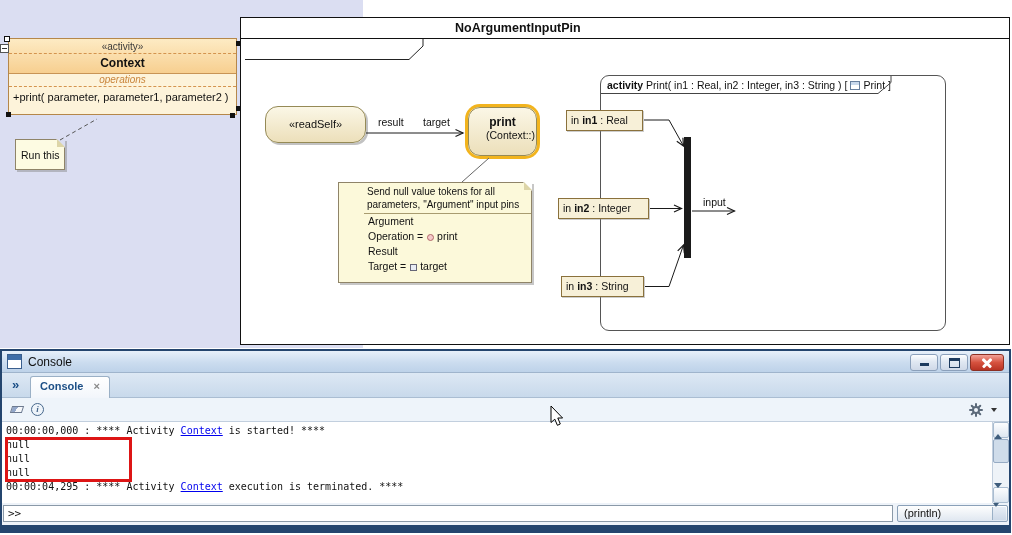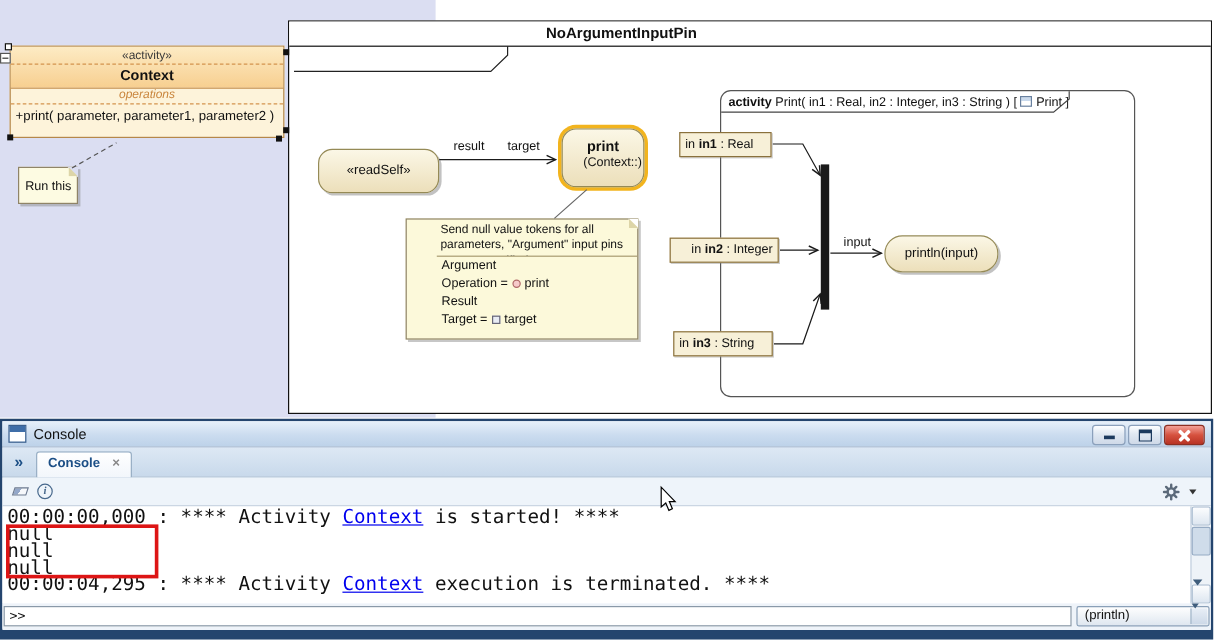--- a/index.html
+++ b/index.html
@@ -39,21 +39,21 @@
   #run-note { left:15px; top:139px; width:50px; height:31px; background:#fdfbe2; }
   #run-note .ntext { padding:9px 0 0 5px; font-size:10.5px; }
   #big-note { left:338px; top:182px; width:194px; height:101px; font-size:10.5px;padding-left:25px; }
   .bnote-head { padding:2px 3px; border-bottom:1px solid #a89c70; line-height:13px; font-size:10px; height:31px; overflow:hidden; }
   .bnote-row { line-height:15px; padding-left:4px; white-space:nowrap; }
   .op-icon { display:inline-block; width:7px; height:7px; border:1px solid #b06868; background:#f6caca; border-radius:50%; margin:0 3px -1px 1px; }
   .pin-icon { display:inline-block; width:7px; height:7px; border:1px solid #667; background:#e8ecf4; margin:0 3px -1px 1px; }
 
   
   .action { position:absolute; background:linear-gradient(#fbf7e6,#ecdfba); border:1px solid #958a56; border-radius:12px; box-shadow:2px 2px 0 rgba(120,120,120,.45); z-index:3; text-align:center; }
-  #readself { left:265px; top:124px; width:101px; height:37px; line-height:35px; font-size:11px; }
+  #readself { left:265px; top:106px; width:101px; height:37px; line-height:35px; font-size:11px;border-radius:13px; }
   #print-act { left:468px; top:107px; width:69px; height:49px; box-shadow:0 0 0 3px #f2b41e; }
   #print-act .aname { display:block; font-weight:bold; font-size:12px; padding-top:7px; }
   #print-act .aqual { display:block; font-size:10.5px;margin-left:16px; }
   #println-act { left:737px; top:196px; width:95px; height:31px; line-height:29px; border-radius:15px; font-size:11px; }
 
   
   #aframe { position:absolute; left:600px; top:75px; width:346px; height:256px; border:1px solid #555; border-radius:9px; z-index:3; }
   #frame-header { position:absolute; left:607px; top:79px; font-size:10.5px; white-space:nowrap; z-index:4; }
   .pin { position:absolute; background:#f7f0d8; border:1px solid #8a713c; box-shadow:1px 1px 0 rgba(130,130,130,.4); font-size:10.5px; line-height:19px; padding:0 4px; white-space:nowrap; z-index:4; }
   .pin b { margin:0 3px; }
@@ -86,21 +86,21 @@
   .eraser { position:absolute; left:9px; top:8px; width:12px; height:7px; background:linear-gradient(110deg,#93a7c9 45%,#f6f8fb 45%); border:1px solid #6d7a90; transform:skewX(-18deg); }
   .info { position:absolute; left:29px; top:5px; width:13px; height:13px; border:1px solid #47688c; border-radius:50%; color:#47688c; font:italic bold 9px "Liberation Serif",serif; text-align:center; line-height:11px; }
   .info::before { content:"i"; }
   .gear { position:absolute; right:26px; top:5px; width:14px; height:14px; }
   .gb { position:absolute; left:6px; top:0; width:2px; height:14px; background:#5c6a7a; border-radius:1px; }
   .r45{transform:rotate(45deg);} .r90{transform:rotate(90deg);} .r135{transform:rotate(135deg);}
   .gc { position:absolute; left:3px; top:3px; width:8px; height:8px; border-radius:50%; background:#5c6a7a; }
   .gc::after { content:""; position:absolute; left:2px; top:2px; width:4px; height:4px; border-radius:50%; background:#eef4fa; }
   .caret-down { position:absolute; right:12px; top:10px; width:0; height:0; border-left:3px solid transparent; border-right:3px solid transparent; border-top:4px solid #333; }
 
-  #con-output { position:absolute; left:0; top:71px; width:100%; height:81px; background:#fff; font-family:"DejaVu Sans Mono",monospace; font-size:16px; }
+  #con-output { position:absolute; left:0; top:71px; width:100%; height:81px; background:#fff; font-family:"DejaVu Sans Mono",monospace; font-size:10px; }
   #con-text { padding:2px 4px; line-height:14px; white-space:nowrap; }
   .clink { color:#0000ee; text-decoration:underline; cursor:pointer; }
   #red-box { position:absolute; left:3px; top:15px; width:127px; height:45px; border:3px solid #dd1515; z-index:46; }
   #con-scroll { position:absolute; right:0; top:0; width:17px; height:100%; background:#eef3f8; border-left:1px solid #c2cfde; }
   .sbtn { position:absolute; left:0; width:16px; height:16px; background:linear-gradient(#fcfdfe,#dde6f0); border:1px solid #a9bcd0; border-radius:2px; }
   .sbtn.up { top:0; } .sbtn.down { bottom:0; }
   .tri-up { width:0; height:0; border-left:4px solid transparent; border-right:4px solid transparent; border-bottom:5px solid #3f5d7c; margin:4px auto 0; }
   .tri-down { width:0; height:0; border-left:4px solid transparent; border-right:4px solid transparent; border-top:5px solid #3f5d7c; margin:5px auto 0; }
   #scroll-thumb { position:absolute; left:0; top:17px; width:16px; height:24px; background:#cfdcea; border:1px solid #96abc4; border-radius:2px; }
 
@@ -145,23 +145,20 @@
     <div class="ntext">Run this</div>
   </div>
 
   <div class="action" id="readself">
     <span>«readSelf»</span>
   </div>
   <div class="action" id="print-act">
     <span class="aname">print</span>
     <span class="aqual">(Context::)</span>
   </div>
-  <div class="action" id="println-act">
-    <span>println(input)</span>
-  </div>
 
   <div class="note" id="big-note">
     <span class="fold wht"></span>
     <span class="fold2"></span>
     <div class="bnote-head">Send null value tokens for all parameters, "Argument" input pins are not specified.</div>
     <div class="bnote-row">Argument</div>
     <div class="bnote-row">
       <span>Operation = </span><span class="op-icon"></span><span>print</span>
     </div>
     <div class="bnote-row">Result</div>
@@ -174,21 +171,21 @@
   <div id="frame-header">
     <b>activity</b>
     <span>Print( in1 : Real, in2 : Integer, in3 : String )</span>
     <span class="bracket">[</span><span class="dicon"></span><span>Print</span>
     <span class="bracket">]</span>
   </div>
 
   <div class="pin" style="left:566px;top:110px;width:77px;">
     <span>in</span><b>in1</b><span>: Real</span>
   </div>
-  <div class="pin" style="left:558px;top:198px;width:91px;text-align:right;">
+  <div class="pin" style="left:558px;top:198px;width:91px;">
     <span>in</span><b>in2</b><span>: Integer</span>
   </div>
   <div class="pin" style="left:561px;top:276px;width:83px;">
     <span>in</span><b>in3</b><span>: String</span>
   </div>
 
   <div id="join-bar"></div>
 
   <span class="elabel" style="left:378px;top:116px;">result</span>
   <span class="elabel" style="left:423px;top:116px;">target</span>

